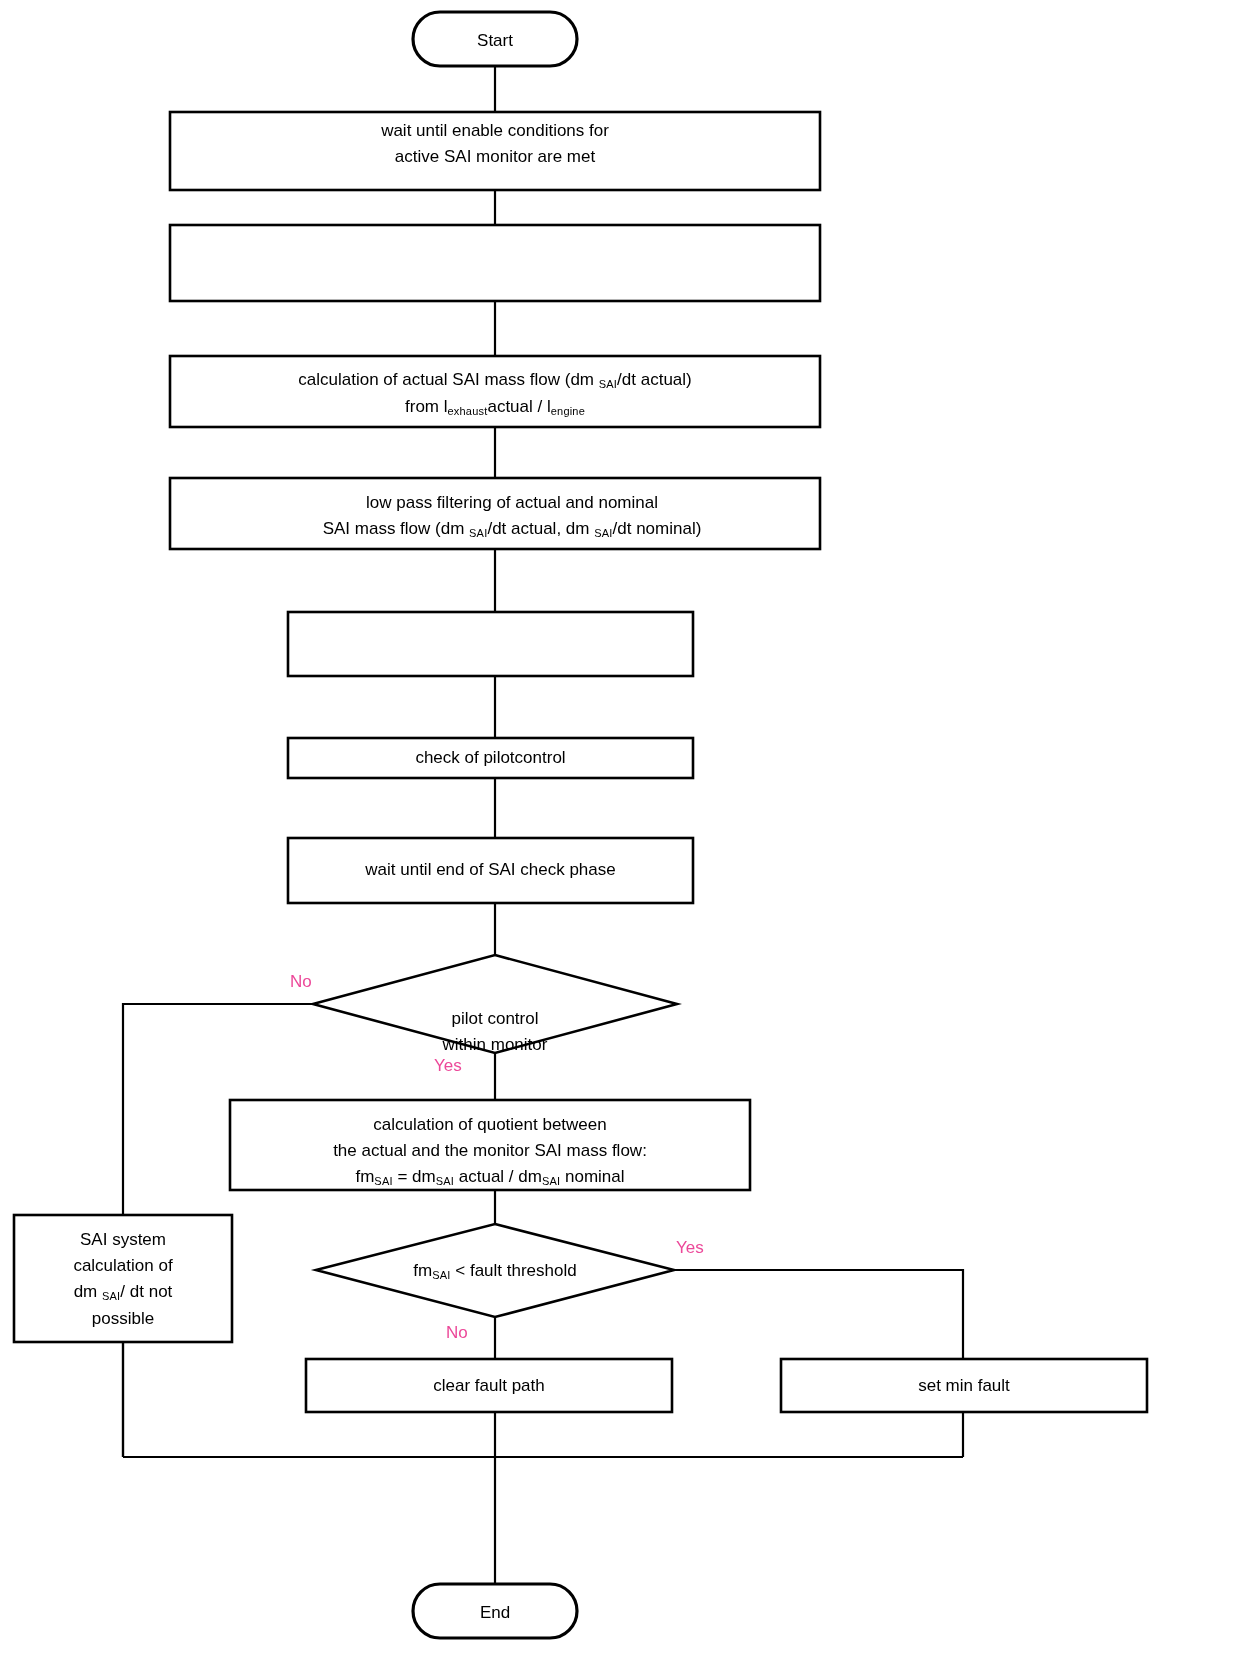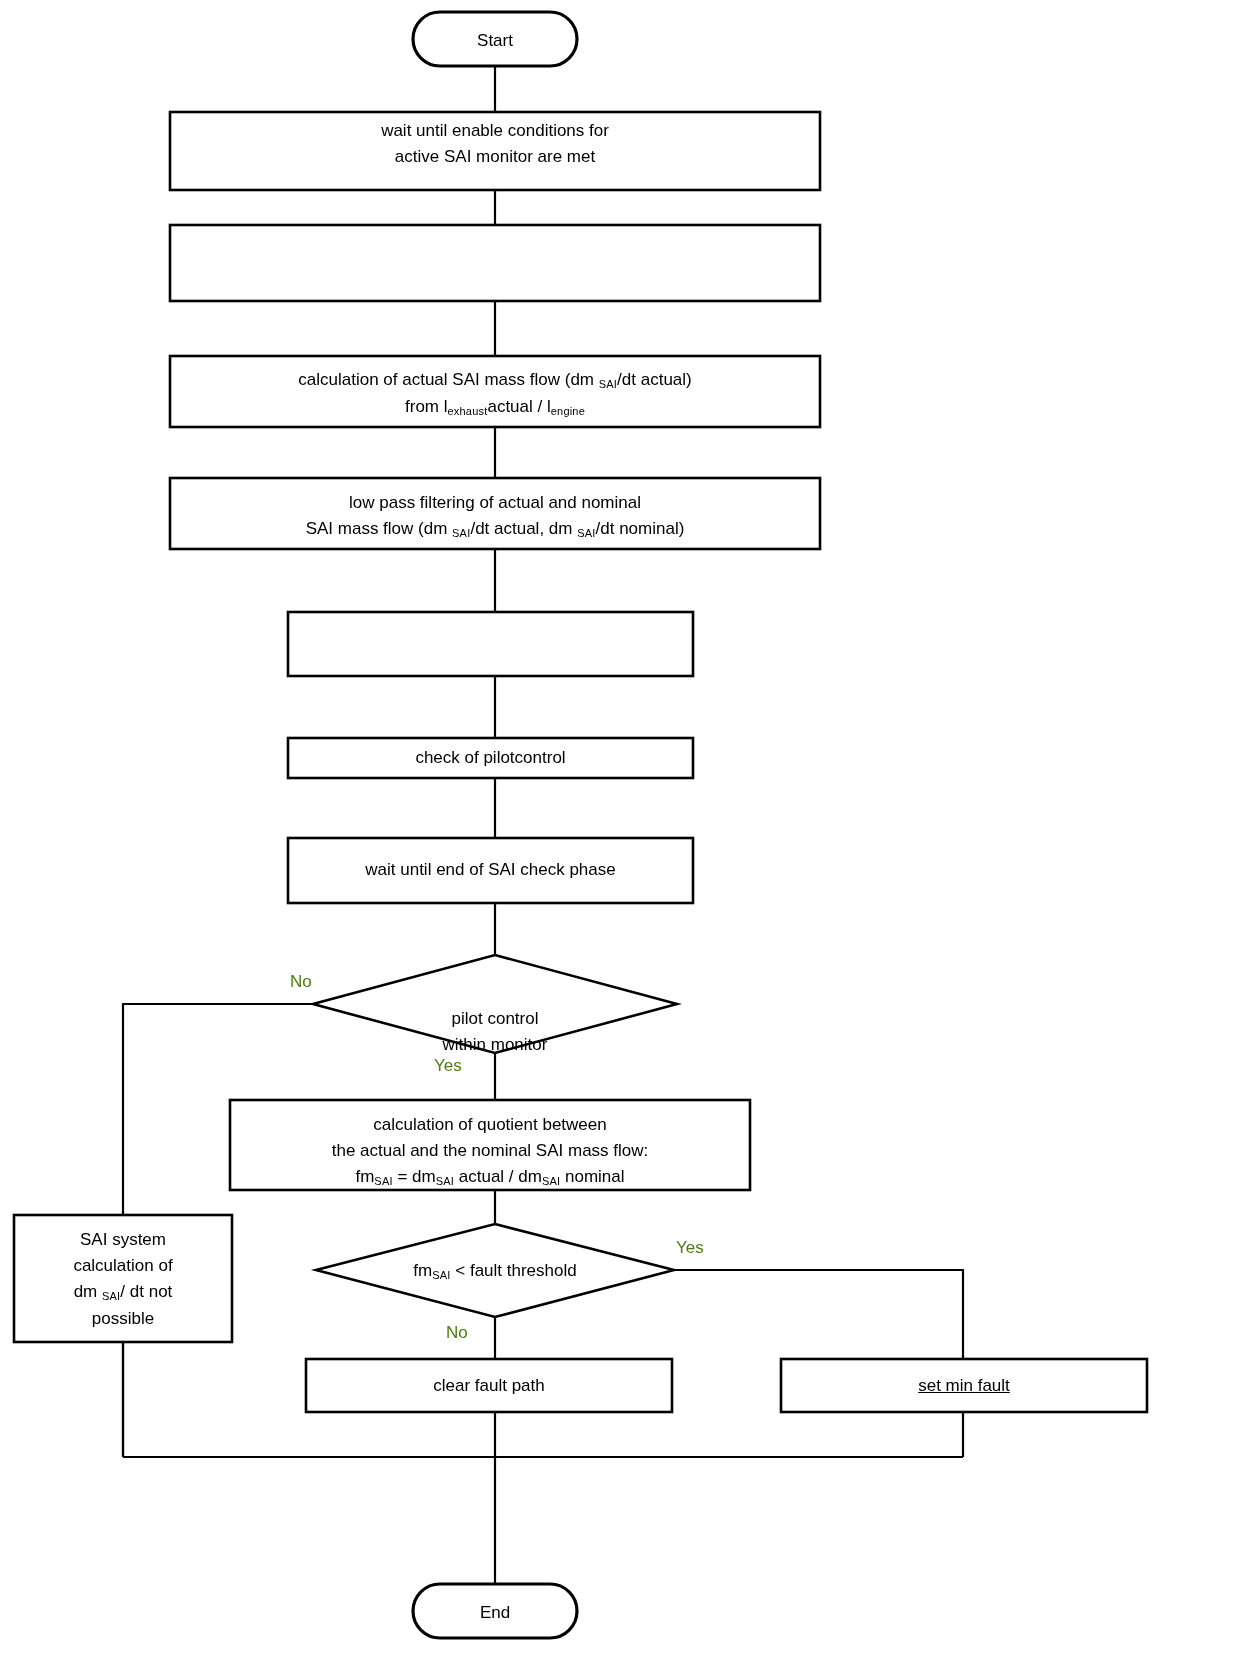--- a/index.html
+++ b/index.html
@@ -50,21 +50,21 @@
     font-size: 17px;
     line-height: 26px;
     color: #000000;
     font-family: "Liberation Sans", sans-serif;
     white-space: nowrap;
     pointer-events: none;
   }
   .edge-label {
     position: absolute;
     font-size: 17px;
-    color: #4d7c0f;
+    color: #ec4899;
     font-family: "Liberation Sans", sans-serif;
     white-space: nowrap;
   }
   .sub {
     font-size: 11px;
     vertical-align: baseline;
     position: relative;
     top: 3px;
     letter-spacing: 0.2px;
   }
@@ -157,21 +157,21 @@
 
   <div class="node-text" style="left:170px; top:367px; width:650px;">
     <span class="txt-line">
       <span>calculation of actual SAI mass flow (dm </span><span class="sub">SAI</span><span>/dt actual)</span>
     </span>
     <span class="txt-line">
       <span>from l</span><span class="sub">exhaust</span><span>actual / l</span><span class="sub">engine</span>
     </span>
   </div>
 
-  <div class="node-text" style="left:170px; top:490px; width:650px;">
+  <div class="node-text" style="left:170px; top:490px; width:650px;padding-left:17px;">
     <span class="txt-line">low pass filtering of actual and nominal</span>
     <span class="txt-line">
       <span>SAI mass flow (dm </span><span class="sub">SAI</span><span>/dt actual, dm </span><span class="sub">SAI</span><span>/dt nominal)</span>
     </span>
   </div>
 
   <div class="node-text" style="left:288px; top:631px; width:405px;">
     <span class="txt-line"></span>
   </div>
 
@@ -183,21 +183,21 @@
     <span class="txt-line">wait until end of SAI check phase</span>
   </div>
 
   <div class="node-text" style="left:355px; top:978px; width:280px;margin-top:28px;">
     <span class="txt-line">pilot control</span>
     <span class="txt-line">within monitor</span>
   </div>
 
   <div class="node-text" style="left:230px; top:1112px; width:520px;">
     <span class="txt-line">calculation of quotient between</span>
-    <span class="txt-line">the actual and the nominal SAI mass flow:</span>
+    <span class="txt-line">the actual and the monitor SAI mass flow:</span>
     <span class="txt-line">
       <span>fm</span><span class="sub">SAI</span><span> = dm</span><span class="sub">SAI</span><span> actual / dm</span><span class="sub">SAI</span><span> nominal</span>
     </span>
   </div>
 
   <div class="node-text" style="left:14px; top:1227px; width:218px;">
     <span class="txt-line">SAI system</span>
     <span class="txt-line">calculation of</span>
     <span class="txt-line">
       <span>dm </span><span class="sub">SAI</span><span>/ dt not</span>
@@ -208,21 +208,21 @@
   <div class="node-text" style="left:355px; top:1258px; width:280px;">
     <span class="txt-line">
       <span>fm</span><span class="sub">SAI</span><span> &lt; fault threshold</span>
     </span>
   </div>
 
   <div class="node-text" style="left:306px; top:1373px; width:366px;">
     <span class="txt-line">clear fault path</span>
   </div>
 
-  <div class="node-text" style="left:781px; top:1373px; width:366px;text-decoration:underline;">
+  <div class="node-text" style="left:781px; top:1373px; width:366px;">
     <span class="txt-line">set min fault</span>
   </div>
 
   <div class="node-text" style="left:413px; top:1600px; width:164px;">
     <span class="txt-line">End</span>
   </div>
 
   <div class="edge-label" style="left:290px; top:972px;">No</div>
 
   <div class="edge-label" style="left:434px; top:1056px;">Yes</div>

